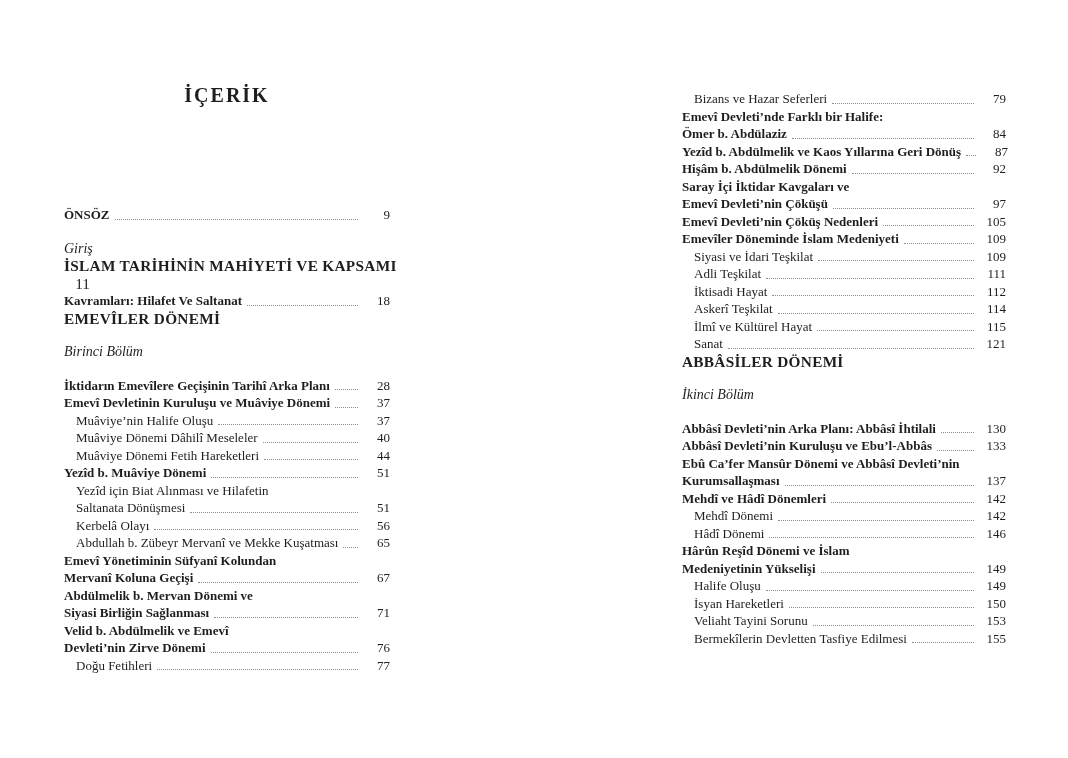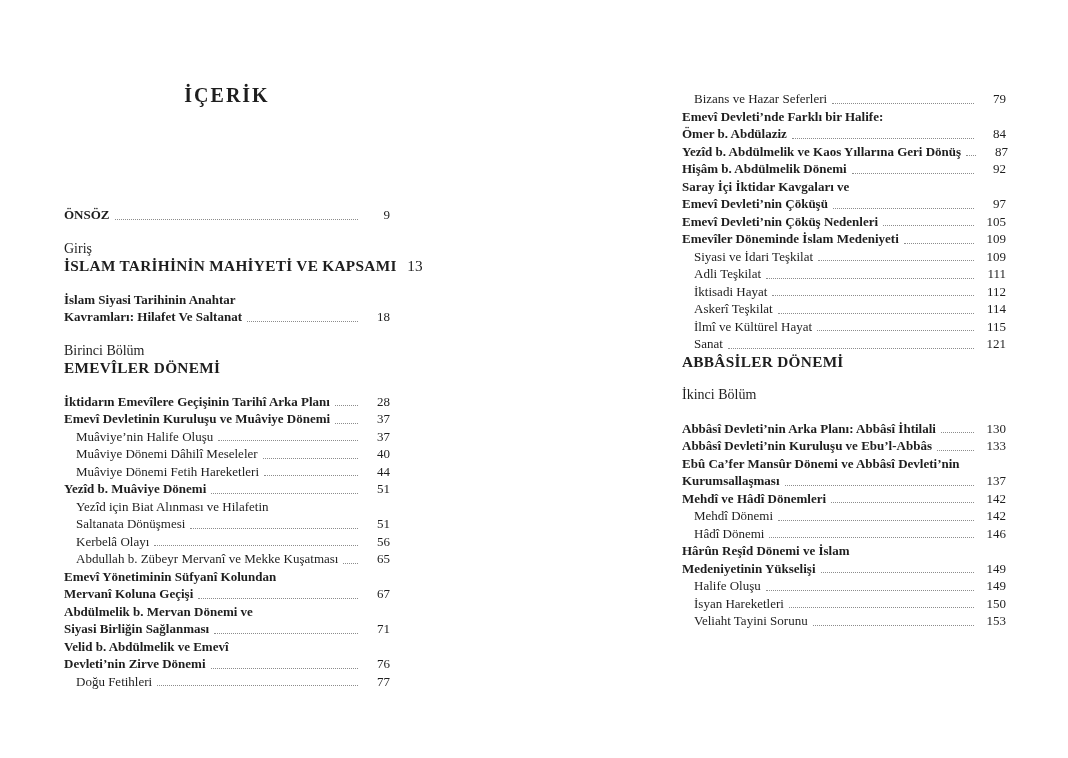--- a/index.html
+++ b/index.html
@@ -37,22 +37,22 @@
     display: flex;
     align-items: baseline;
     line-height: 17.5px;
     min-height: 17.5px;
     font-size: 13px;
     color: var(--ink, #1e1e1e);
   }
   .row.gap { margin-top: 16px; }
   .row.indent { padding-left: 12px; }
   .row.bold .t { font-weight: bold; }
-  .row.label { font-size: 14px; }
-  .row.section { font-size: 15.3px; }
+  .row.label { font-size: 14px; font-style: italic; }
+  .row.section { font-size: 15.3px; flex-direction: column; }
   .row.section .t { font-weight: bold; letter-spacing: 0.3px; }
   .t { white-space: nowrap; }
   .lead {
     flex: 1 1 auto;
     align-self: flex-end;
     min-width: 10px;
     margin: 0 6px 4px 5px;
     border-bottom: 1.5px dotted var(--leader, #8c8c8c);
   }
   .spacer { flex: 1 1 auto; }
@@ -73,36 +73,33 @@
         <span class="t">ÖNSÖZ</span>
         <span class="lead"></span>
         <span class="pg">9</span>
       </div>
       <div class="row label gap">
         <span class="t">Giriş</span>
       </div>
       <div class="row section">
         <span class="t">İSLAM TARİHİNİN MAHİYETİ VE KAPSAMI</span>
         <span class="spacer"></span>
-        <span class="pg">13</span>
-      </div>
-      <div class="row bold gap">
-        <span class="t">İslam Siyasi Tarihinin Anahtar</span>
+        <span class="pg">11</span>
       </div>
       <div class="row bold">
         <span class="t">Kavramları: Hilafet Ve Saltanat</span>
         <span class="lead"></span>
         <span class="pg">18</span>
+      </div>
+      <div class="row section">
+        <span class="t">EMEVÎLER DÖNEMİ</span>
       </div>
       <div class="row label gap">
         <span class="t">Birinci Bölüm</span>
       </div>
-      <div class="row section">
-        <span class="t">EMEVÎLER DÖNEMİ</span>
-      </div>
       <div class="row bold gap">
         <span class="t">İktidarın Emevîlere Geçişinin Tarihî Arka Planı</span>
         <span class="lead"></span>
         <span class="pg">28</span>
       </div>
       <div class="row bold">
         <span class="t">Emevî Devletinin Kuruluşu ve Muâviye Dönemi</span>
         <span class="lead"></span>
         <span class="pg">37</span>
       </div>
@@ -300,15 +297,20 @@
       </div>
       <div class="row indent">
         <span class="t">İsyan Hareketleri</span>
         <span class="lead"></span>
         <span class="pg">150</span>
       </div>
       <div class="row indent">
         <span class="t">Veliaht Tayini Sorunu</span>
         <span class="lead"></span>
         <span class="pg">153</span>
+      </div>
+      <div class="row indent">
+        <span class="t">Bermekîlerin Devletten Tasfiye Edilmesi</span>
+        <span class="lead"></span>
+        <span class="pg">155</span>
       </div>
     </div>
 </div>
 
 </body></html>

